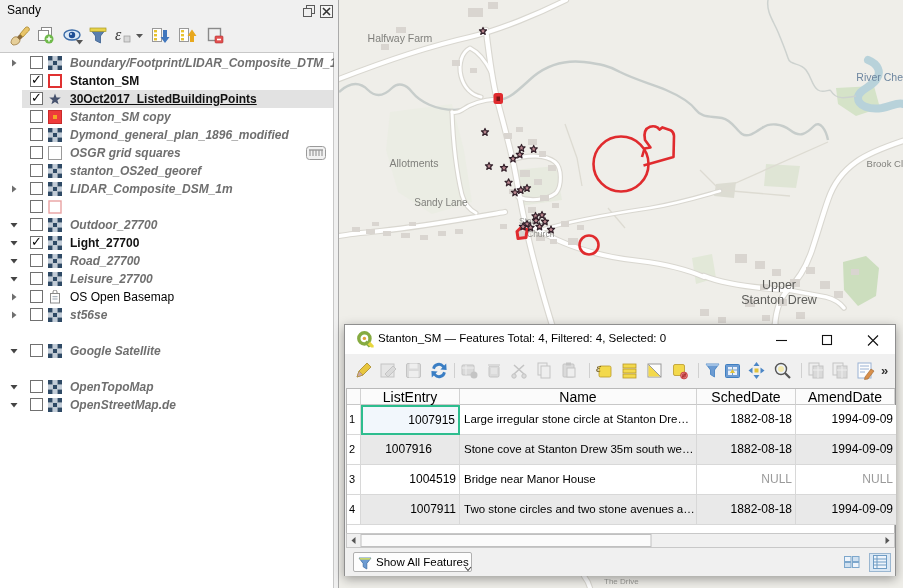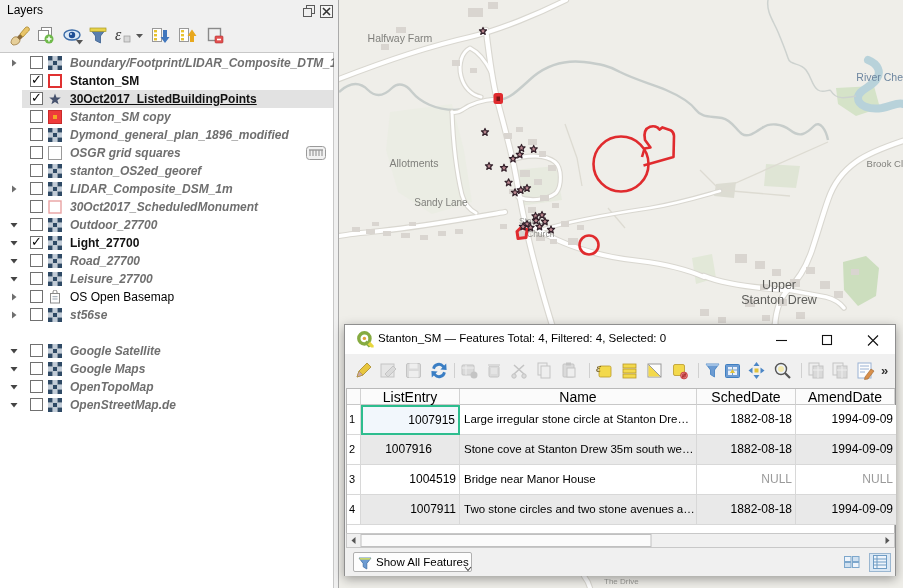--- a/index.html
+++ b/index.html
@@ -27,21 +27,21 @@
 .tcell{position:absolute;top:0;height:30px;border-right:1px solid #d8d8d8;border-bottom:1px solid #d8d8d8;font-size:12px;line-height:29px;white-space:nowrap;overflow:hidden}
 .num{text-align:right;padding-right:3px}
 .nul{color:#9a9a9a;}
 #hscroll{position:absolute;left:1px;top:208px;width:549px;height:15px;background:#f0f0f0;border:1px solid #c8c8c8}
 #abottom{position:absolute;left:0;top:224px;width:550px;height:27px;background:#f0f0f0}
 #saf{position:absolute;left:8px;top:3px;width:119px;height:20px;background:#fdfdfd;border:1px solid #b0b0b0;border-radius:2px;font-size:11.5px;line-height:19px;color:#000}
 svg{display:block}
 </style></head><body>
 
 <div id="panel">
-<div id="ptitle">Layers</div>
+<div id="ptitle">Sandy</div>
 <svg class="abs" style="left:303px;top:5px" width="31" height="13" viewBox="0 0 31 13">
 <rect x="3.5" y="0.5" width="8" height="8" fill="none" stroke="#5a5a5a"></rect>
 <rect x="0.5" y="3.5" width="8" height="8" fill="#f0f0f0" stroke="#5a5a5a"></rect>
 <rect x="17.5" y="0.5" width="12" height="12" fill="#f5f5f5" stroke="#5a5a5a"></rect>
 <path d="M20 3 L27 10 M27 3 L20 10" stroke="#333" stroke-width="1.6"></path>
 </svg>
 <svg class="abs" style="left:10px;top:26px" width="220" height="20" viewBox="0 0 220 20">
 <g>
         <path d="M1 17 C1 13 4 10 7 11 L10 14 C10 17 7 19 3 19 Z" fill="#e6cf9a" stroke="#9a7a40" stroke-width=".8"></path>
 <path d="M7 11 L10 8 L13 11 L10 14 Z" fill="#8a6a3a"></path>
@@ -194,21 +194,20 @@
           <rect x="9.3" y="4.7" width="4.7" height="4.6" fill="#c3cdd8"></rect>
           <rect x="4.7" y="9.3" width="4.6" height="4.7" fill="#c3cdd8"></rect>
         </svg>
         <span class="txt it" style="">LIDAR_Composite_DSM_1m</span>
       </div>
       <div class="lrow" style="top:145px">
         <span class="cb"></span>
         <svg class="lic" width="14" height="14" viewBox="0 0 14 14">
           <rect x="1" y="1" width="12" height="12" fill="#fff" stroke="#e8a2a2" stroke-width="1.4"></rect>
         </svg>
-        <span class="txt it" style="">30Oct2017_ScheduledMonument</span>
       </div>
       <div class="lrow" style="top:163px">
         <svg class="exp" viewBox="0 0 10 10">
           <path d="M1.5 3 L8.5 3 L5 7.5 Z" fill="#444"></path>
         </svg>
         <span class="cb"></span>
         <svg class="lic" width="14" height="14" viewBox="0 0 14 14">
           <rect width="14" height="14" fill="#fff"></rect>
           <rect x="0" y="0" width="4.7" height="4.7" fill="#2f4a66"></rect>
           <rect x="9.3" y="0" width="4.7" height="4.7" fill="#2f4a66"></rect>
@@ -323,39 +322,20 @@
           <rect x="9.3" y="0" width="4.7" height="4.7" fill="#2f4a66"></rect>
           <rect x="4.7" y="4.7" width="4.6" height="4.6" fill="#2f4a66"></rect>
           <rect x="0" y="9.3" width="4.7" height="4.7" fill="#2f4a66"></rect>
           <rect x="9.3" y="9.3" width="4.7" height="4.7" fill="#2f4a66"></rect>
           <rect x="4.7" y="0" width="4.6" height="4.7" fill="#c3cdd8"></rect>
           <rect x="0" y="4.7" width="4.7" height="4.6" fill="#c3cdd8"></rect>
           <rect x="9.3" y="4.7" width="4.7" height="4.6" fill="#c3cdd8"></rect>
           <rect x="4.7" y="9.3" width="4.6" height="4.7" fill="#c3cdd8"></rect>
         </svg>
         <span class="txt it" style="">Google Satellite</span>
-      </div>
-      <div class="lrow" style="top:307px">
-        <svg class="exp" viewBox="0 0 10 10">
-          <path d="M1.5 3 L8.5 3 L5 7.5 Z" fill="#444"></path>
-        </svg>
-        <span class="cb"></span>
-        <svg class="lic" width="14" height="14" viewBox="0 0 14 14">
-          <rect width="14" height="14" fill="#fff"></rect>
-          <rect x="0" y="0" width="4.7" height="4.7" fill="#2f4a66"></rect>
-          <rect x="9.3" y="0" width="4.7" height="4.7" fill="#2f4a66"></rect>
-          <rect x="4.7" y="4.7" width="4.6" height="4.6" fill="#2f4a66"></rect>
-          <rect x="0" y="9.3" width="4.7" height="4.7" fill="#2f4a66"></rect>
-          <rect x="9.3" y="9.3" width="4.7" height="4.7" fill="#2f4a66"></rect>
-          <rect x="4.7" y="0" width="4.6" height="4.7" fill="#c3cdd8"></rect>
-          <rect x="0" y="4.7" width="4.7" height="4.6" fill="#c3cdd8"></rect>
-          <rect x="9.3" y="4.7" width="4.7" height="4.6" fill="#c3cdd8"></rect>
-          <rect x="4.7" y="9.3" width="4.6" height="4.7" fill="#c3cdd8"></rect>
-        </svg>
-        <span class="txt it" style="">Google Maps</span>
       </div>
       <div class="lrow" style="top:325px">
         <svg class="exp" viewBox="0 0 10 10">
           <path d="M1.5 3 L8.5 3 L5 7.5 Z" fill="#444"></path>
         </svg>
         <span class="cb"></span>
         <svg class="lic" width="14" height="14" viewBox="0 0 14 14">
           <rect width="14" height="14" fill="#fff"></rect>
           <rect x="0" y="0" width="4.7" height="4.7" fill="#2f4a66"></rect>
           <rect x="9.3" y="0" width="4.7" height="4.7" fill="#2f4a66"></rect>

